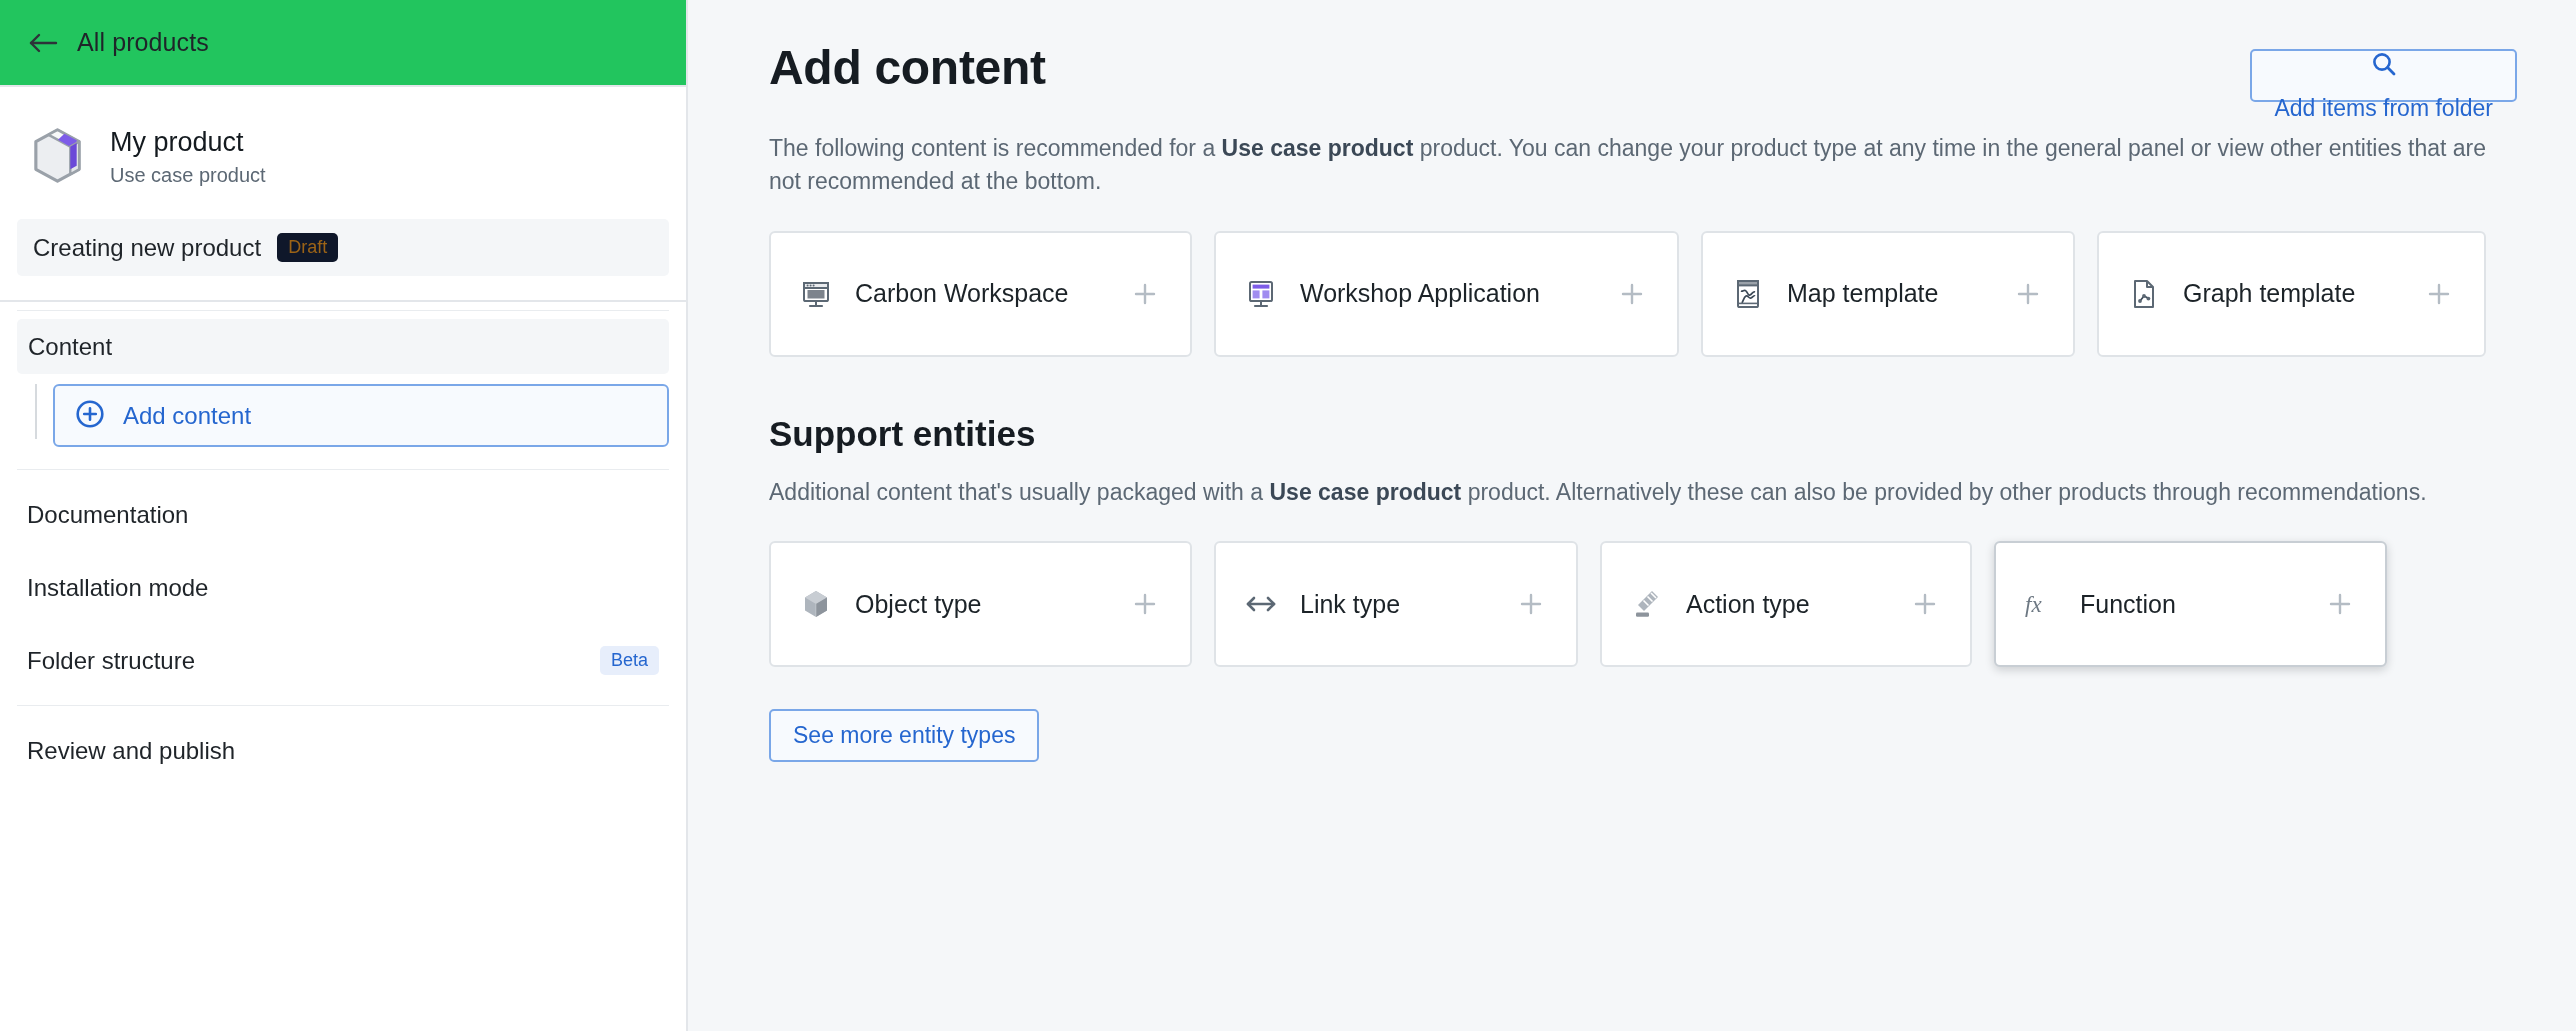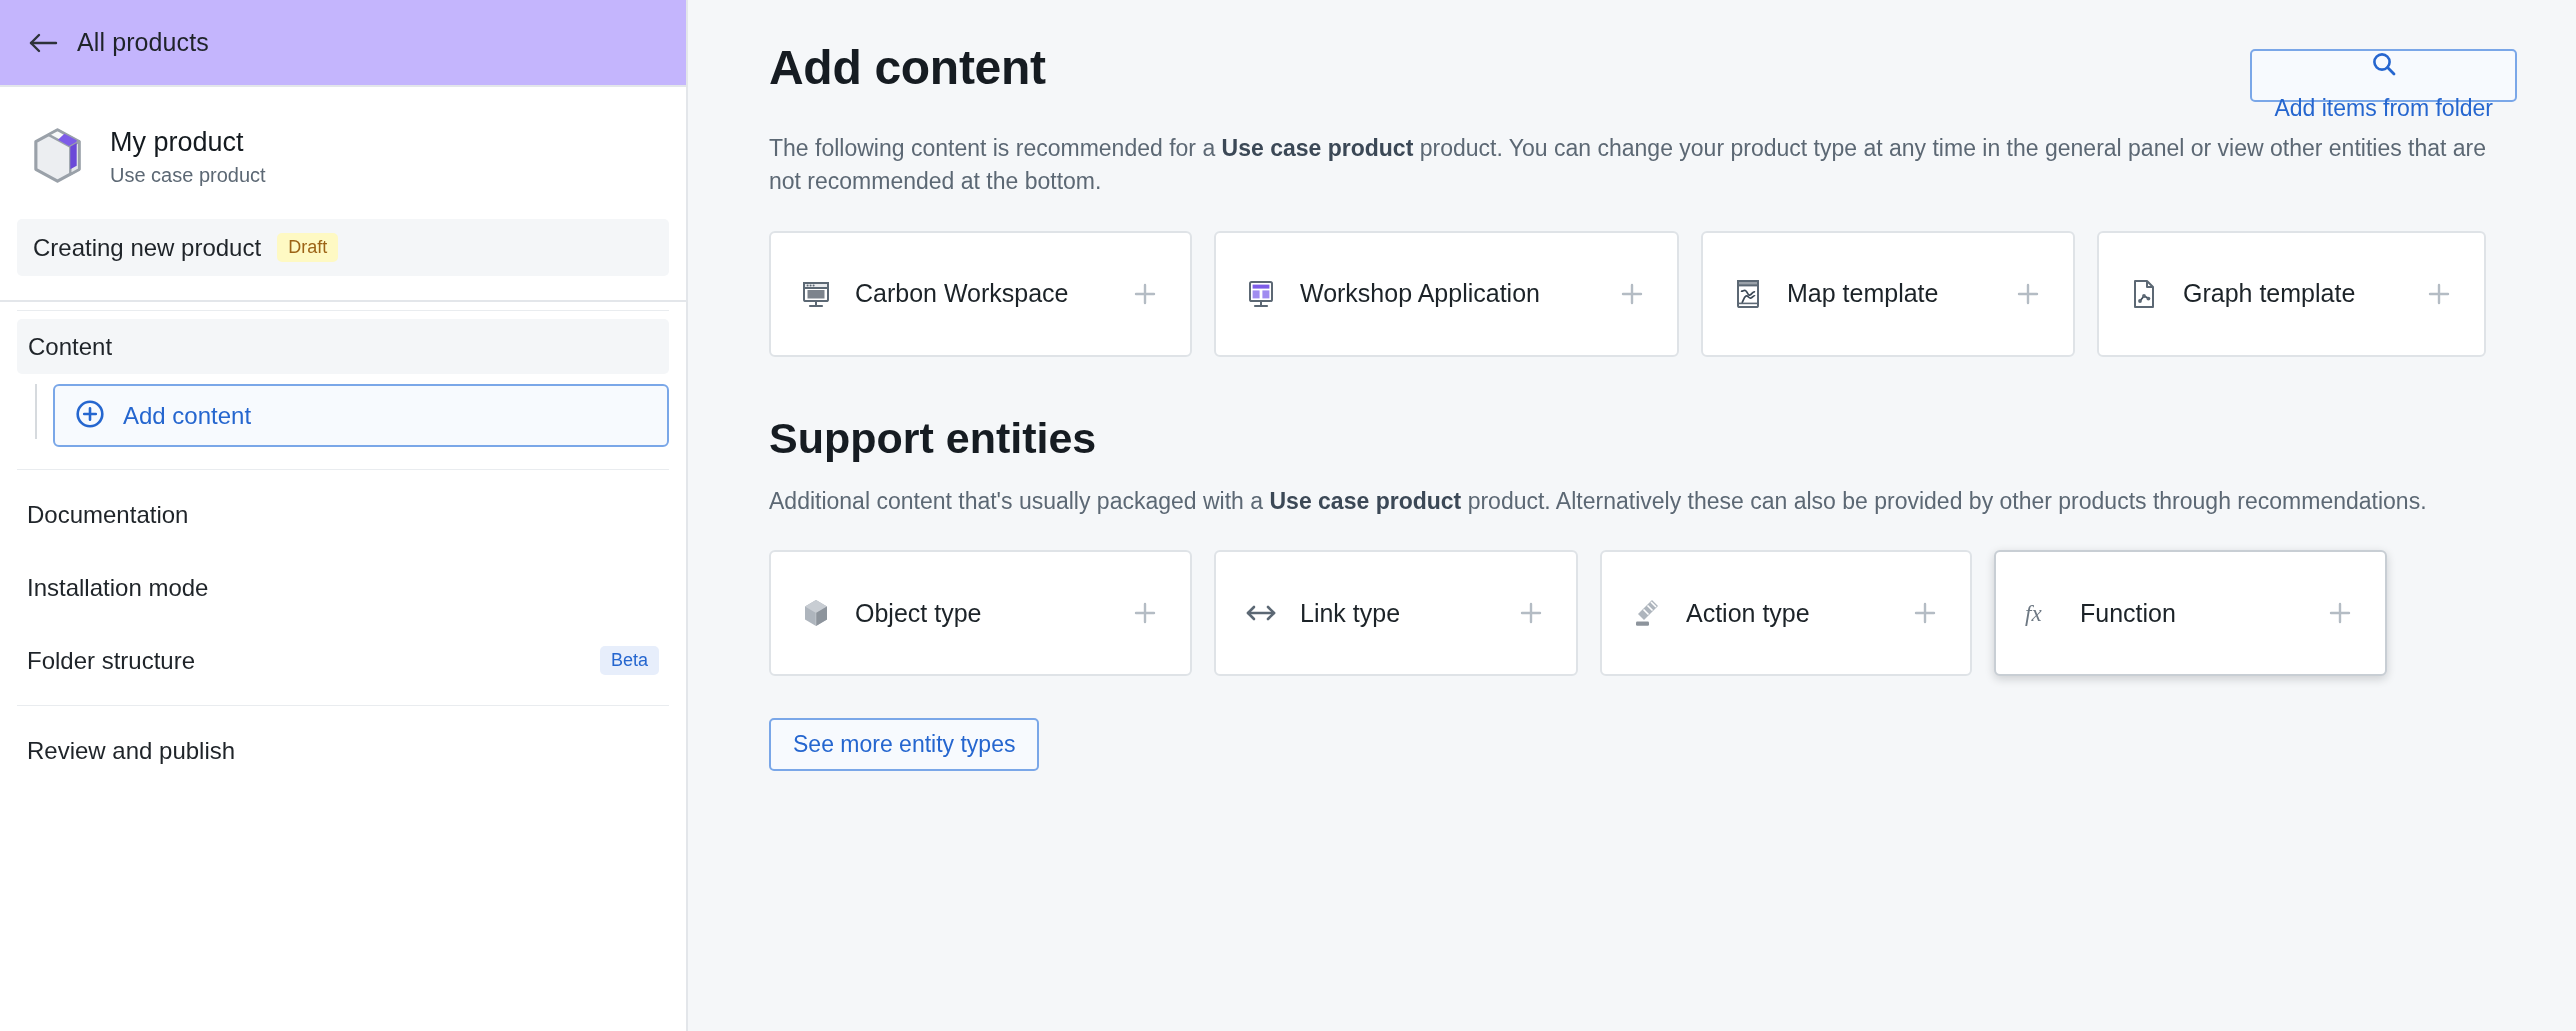--- a/index.html
+++ b/index.html
@@ -21,21 +21,21 @@
     width: 688px;
     height: 1032px;
     background: #ffffff;
     border-right: 2px solid #e3e6ea;
     display: flex;
     flex-direction: column;
     flex: 0 0 688px;
   }
   .sidebar-topbar {
     height: 87px;
-    background: #c4b5fd;
+    background: #22c55e;
     border-bottom: 2px solid #e3e6ea;
     display: flex;
     align-items: center;
     padding-left: 27px;
     gap: 18px;
     cursor: pointer;
   }
   .back-arrow {
     width: 32px; height: 32px;
     display: flex; align-items: center; justify-content: center;
@@ -72,21 +72,21 @@
     align-items: center;
     padding: 0 16px;
     gap: 16px;
     cursor: pointer;
   }
   .creating-label {
     font-size: 24px;
     color: #1f2429;
   }
   .badge-draft {
-    background: #fef9c3;
+    background: #0f172a;
     color: #9c6316;
     font-size: 18px;
     padding: 4px 11px;
     border-radius: 5px;
     line-height: 1.2;
   }
   .sidebar-sep {
     height: 2px;
     background: #e3e6ea;
     margin: 24px 0 0 0;
@@ -241,21 +241,21 @@
   .r1c2 { width: 465px; }
   .r1c3 { width: 374px; }
   .r1c4 { width: 389px; }
   
   .r2c1 { width: 423px; }
   .r2c2 { width: 364px; }
   .r2c3 { width: 372px; }
   .r2c4 { width: 393px; }
 
   .section-title {
-    font-size: 43px;
+    font-size: 35px;
     font-weight: 700;
     color: #161c22;
     margin-top: 57px;
   }
   .desc2 { margin-top: 22px; }
 
   .see-more-btn {
     margin-top: 42px;
     display: inline-flex;
     align-items: center;

